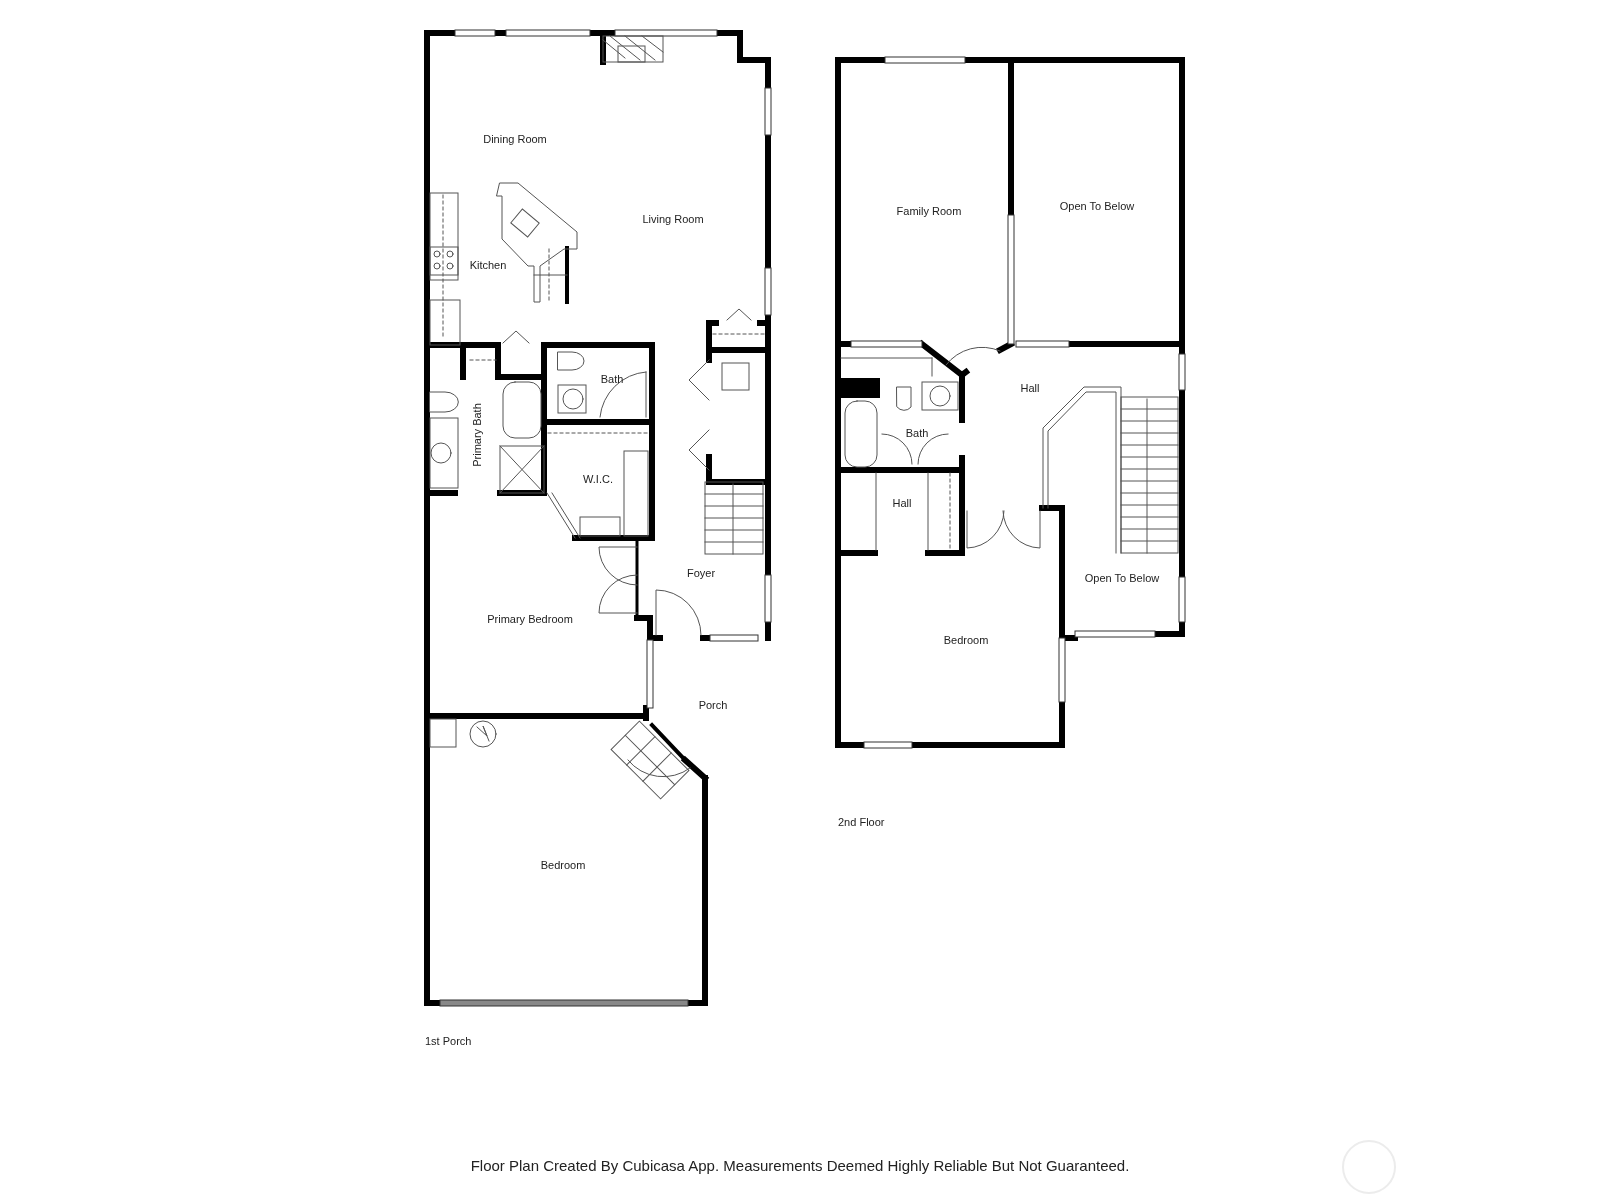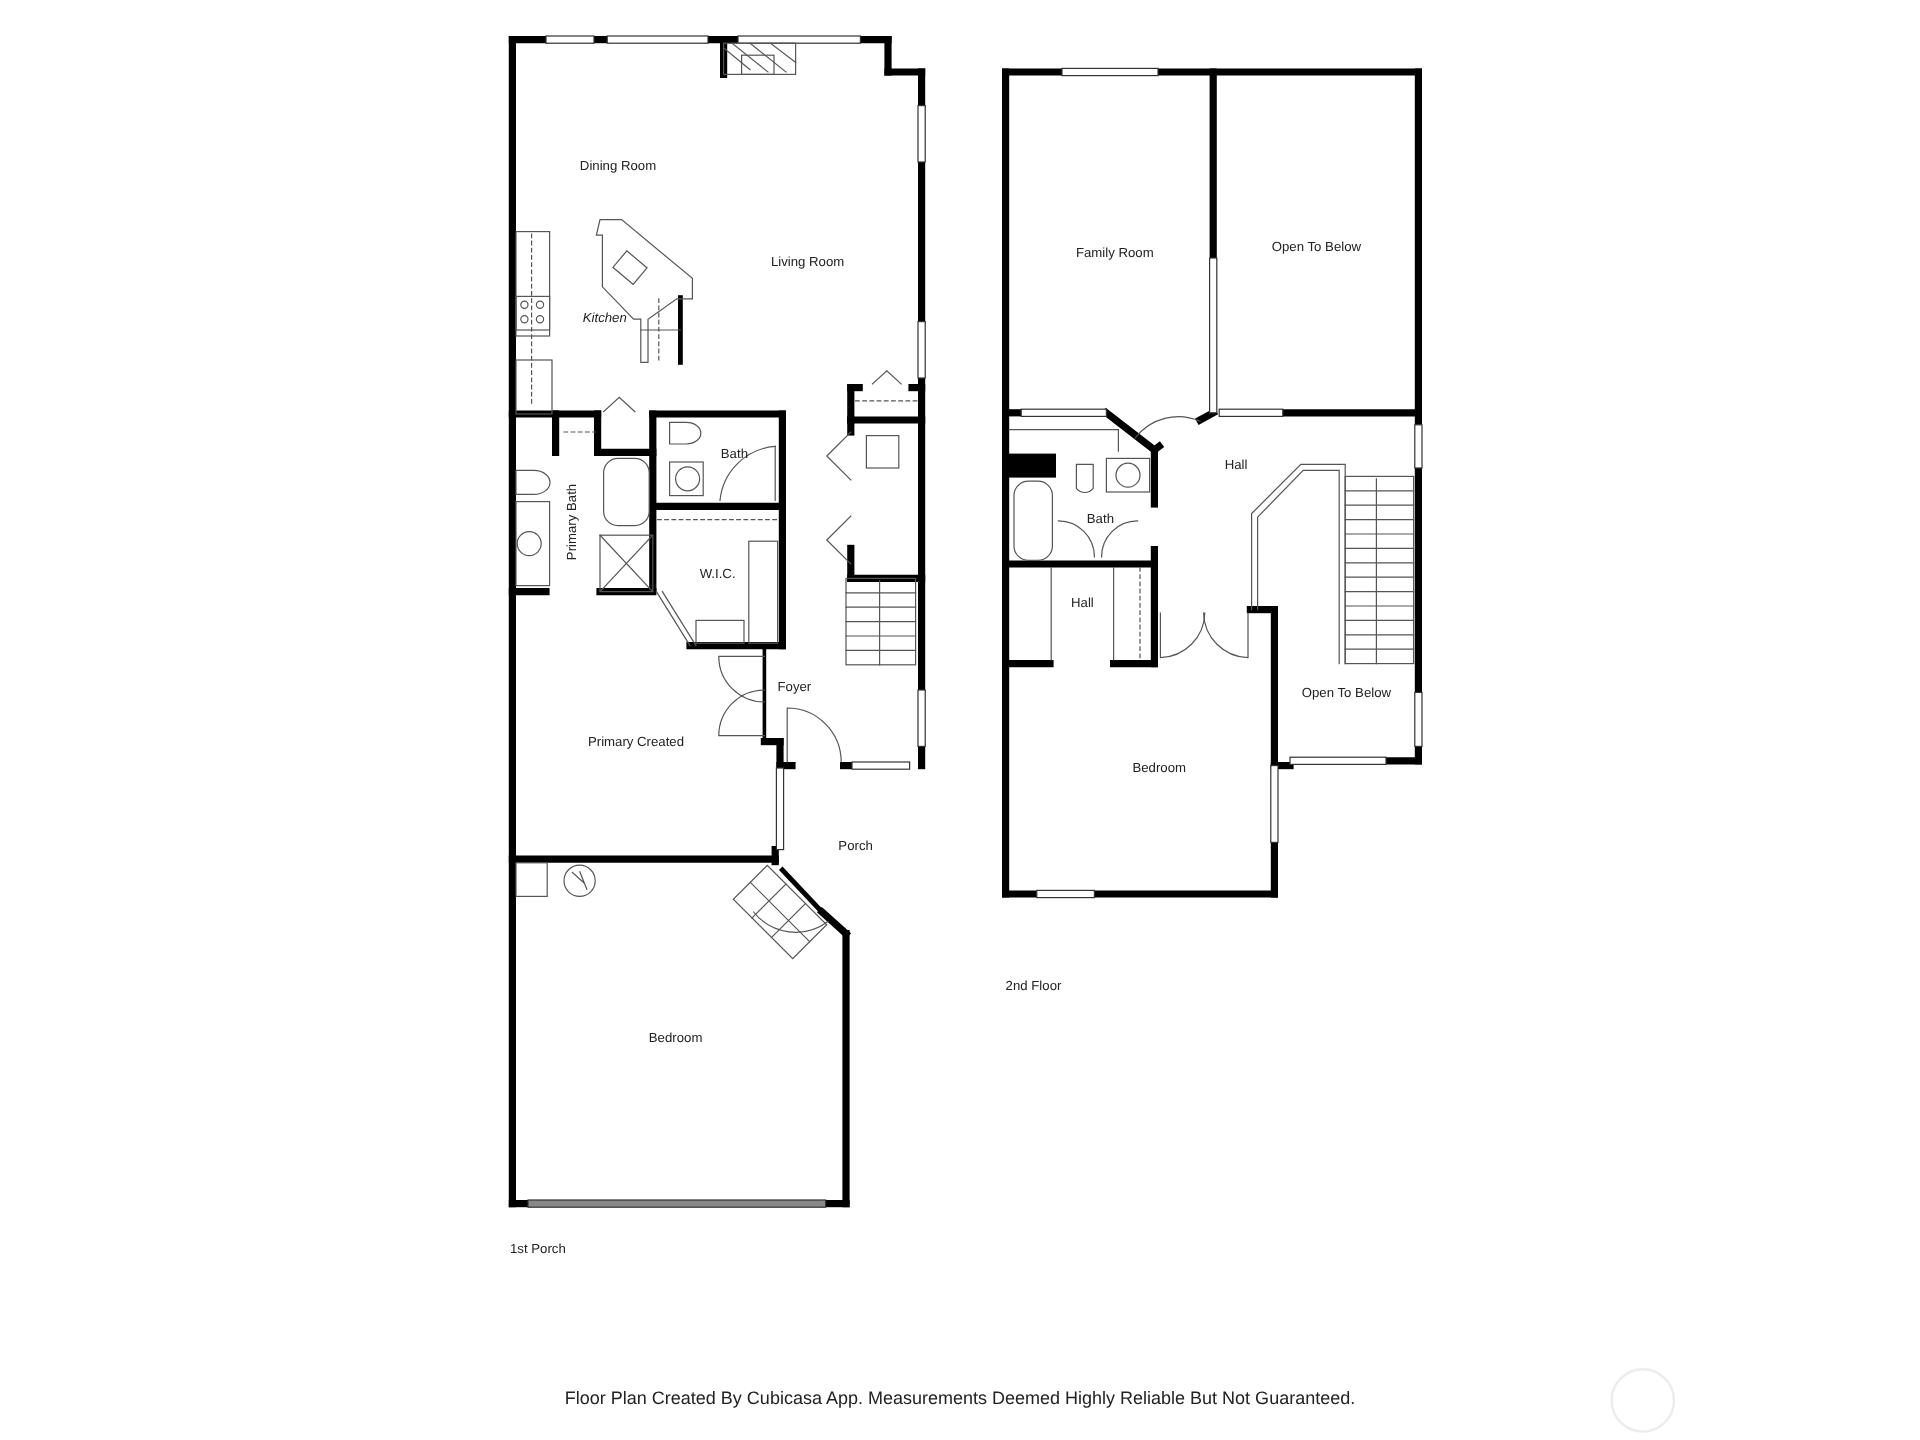--- a/index.html
+++ b/index.html
@@ -257,26 +257,26 @@
           <line x1="1121" y1="541" x2="1178" y2="541"></line>
       </g>
       <line x1="1147" y1="399" x2="1147" y2="553"></line>
     </g>
   </g>
 </svg>
 
 <div id="labels">
   <div class="room-label" style="left: 515px; top: 113px; margin-top: 26px;">Dining Room</div>
   <div class="room-label" style="left: 673px; top: 219px;">Living Room</div>
-  <div class="room-label" style="left: 504px; top: 265px; font-style: italic;">Kitchen</div>
+  <div class="room-label" style="left: 488px; top: 265px;">Kitchen</div>
   <div class="room-label" style="left: 612px; top: 379px;">Bath</div>
   <div class="room-label vertical" style="left: 477px; top: 435px;">Primary Bath</div>
   <div class="room-label" style="left: 598px; top: 479px;">W.I.C.</div>
-  <div class="room-label" style="left: 662px; top: 573px;">Foyer</div>
-  <div class="room-label" style="left: 530px; top: 619px;">Primary Created</div>
+  <div class="room-label" style="left: 701px; top: 573px;">Foyer</div>
+  <div class="room-label" style="left: 530px; top: 619px;">Primary Bedroom</div>
   <div class="room-label" style="left: 713px; top: 705px;">Porch</div>
   <div class="room-label" style="left: 563px; top: 865px;">Bedroom</div>
 
   <div class="room-label" style="left: 929px; top: 211px;">Family Room</div>
   <div class="room-label" style="left: 1097px; top: 206px;">Open To Below</div>
   <div class="room-label" style="left: 1030px; top: 388px;">Hall</div>
   <div class="room-label" style="left: 917px; top: 433px;">Bath</div>
   <div class="room-label" style="left: 902px; top: 503px;">Hall</div>
   <div class="room-label" style="left: 1122px; top: 578px;">Open To Below</div>
   <div class="room-label" style="left: 960px; top: 640px; padding-left: 12px;">Bedroom</div>

